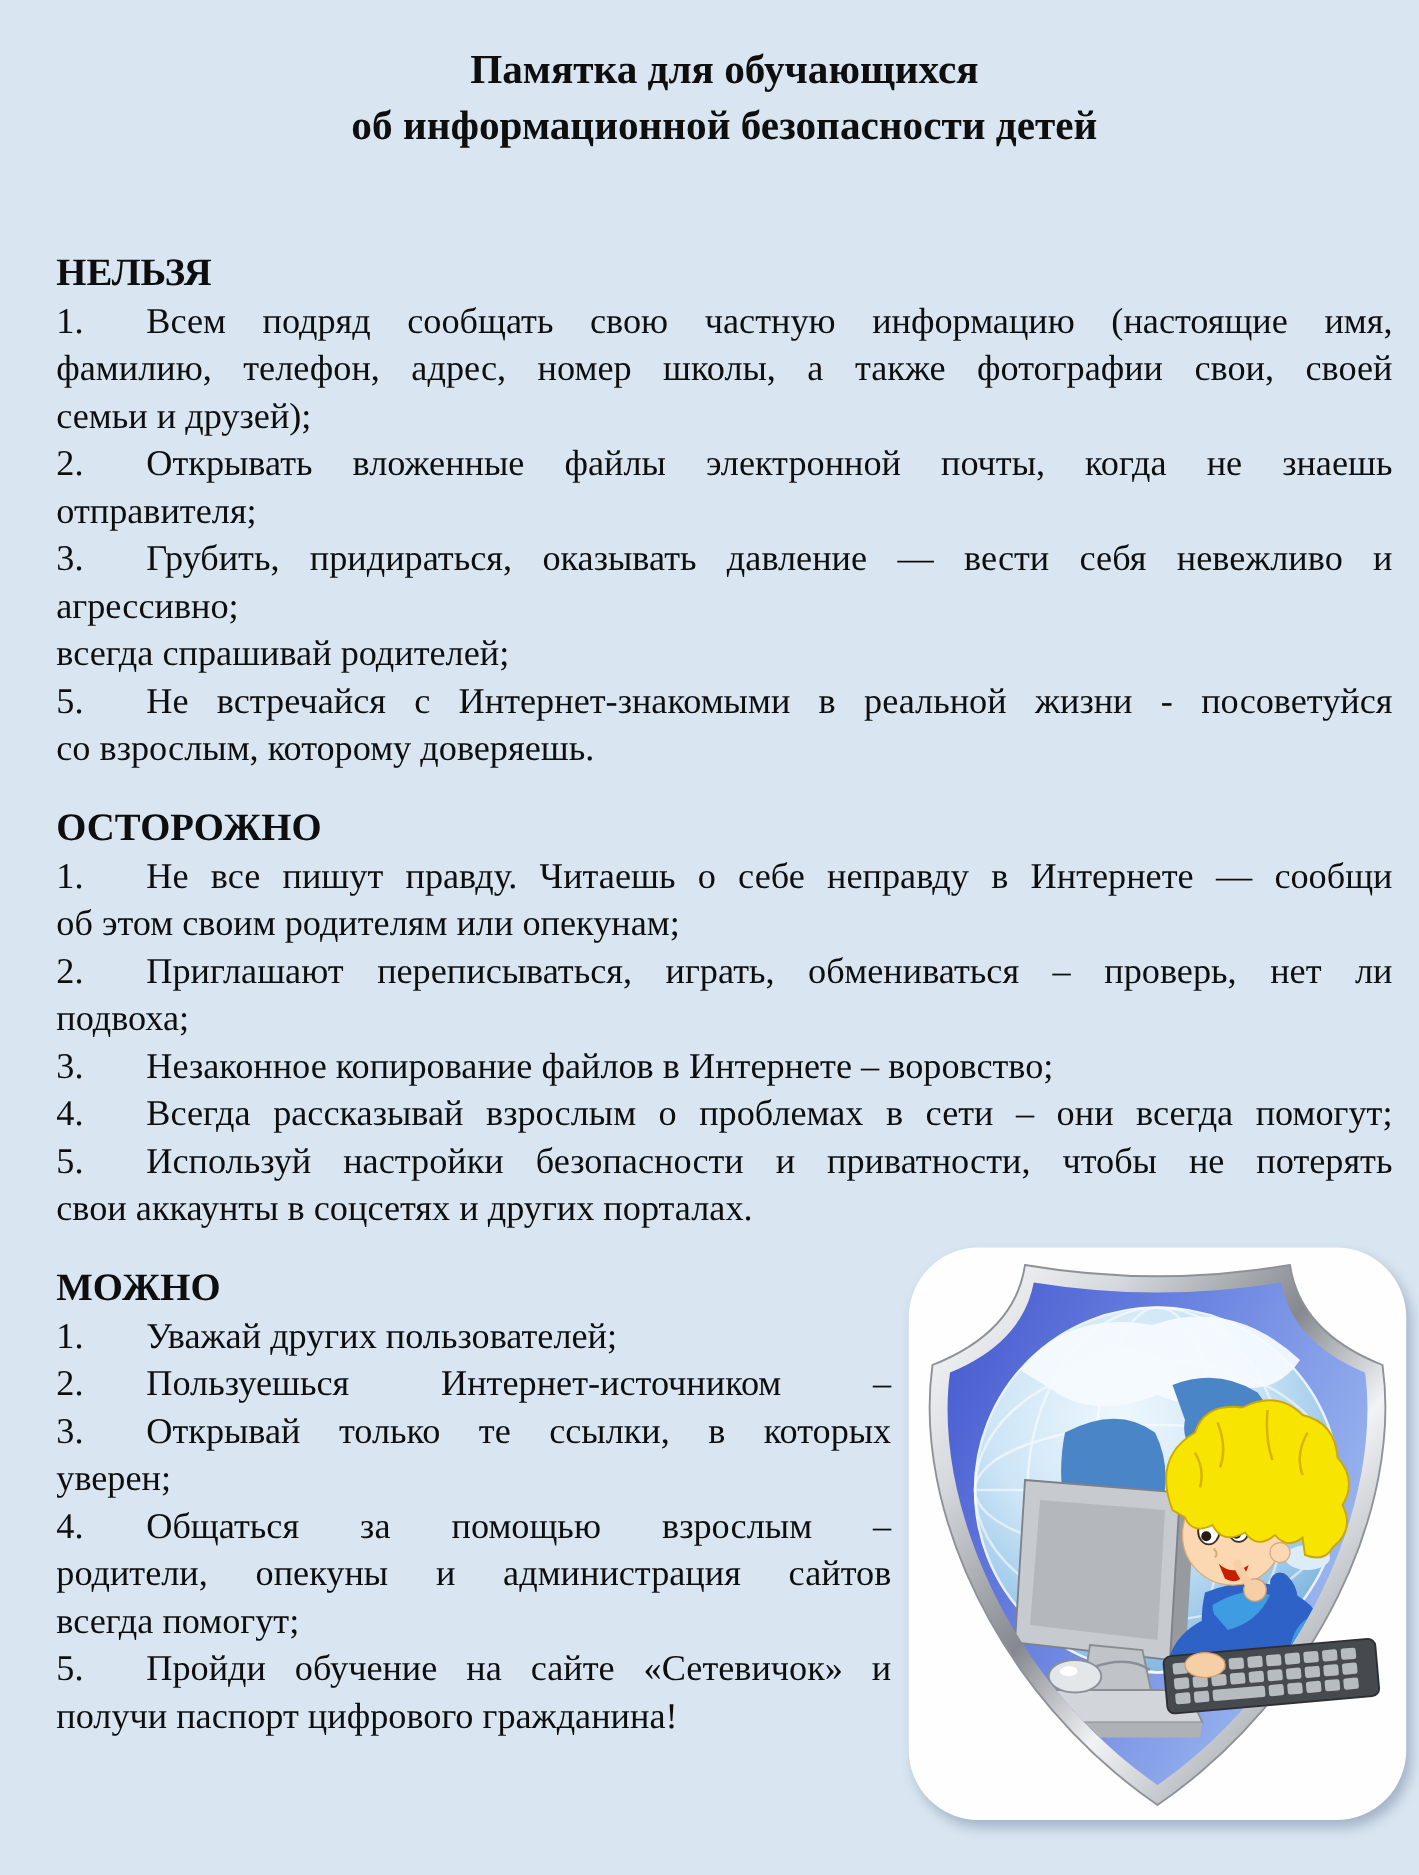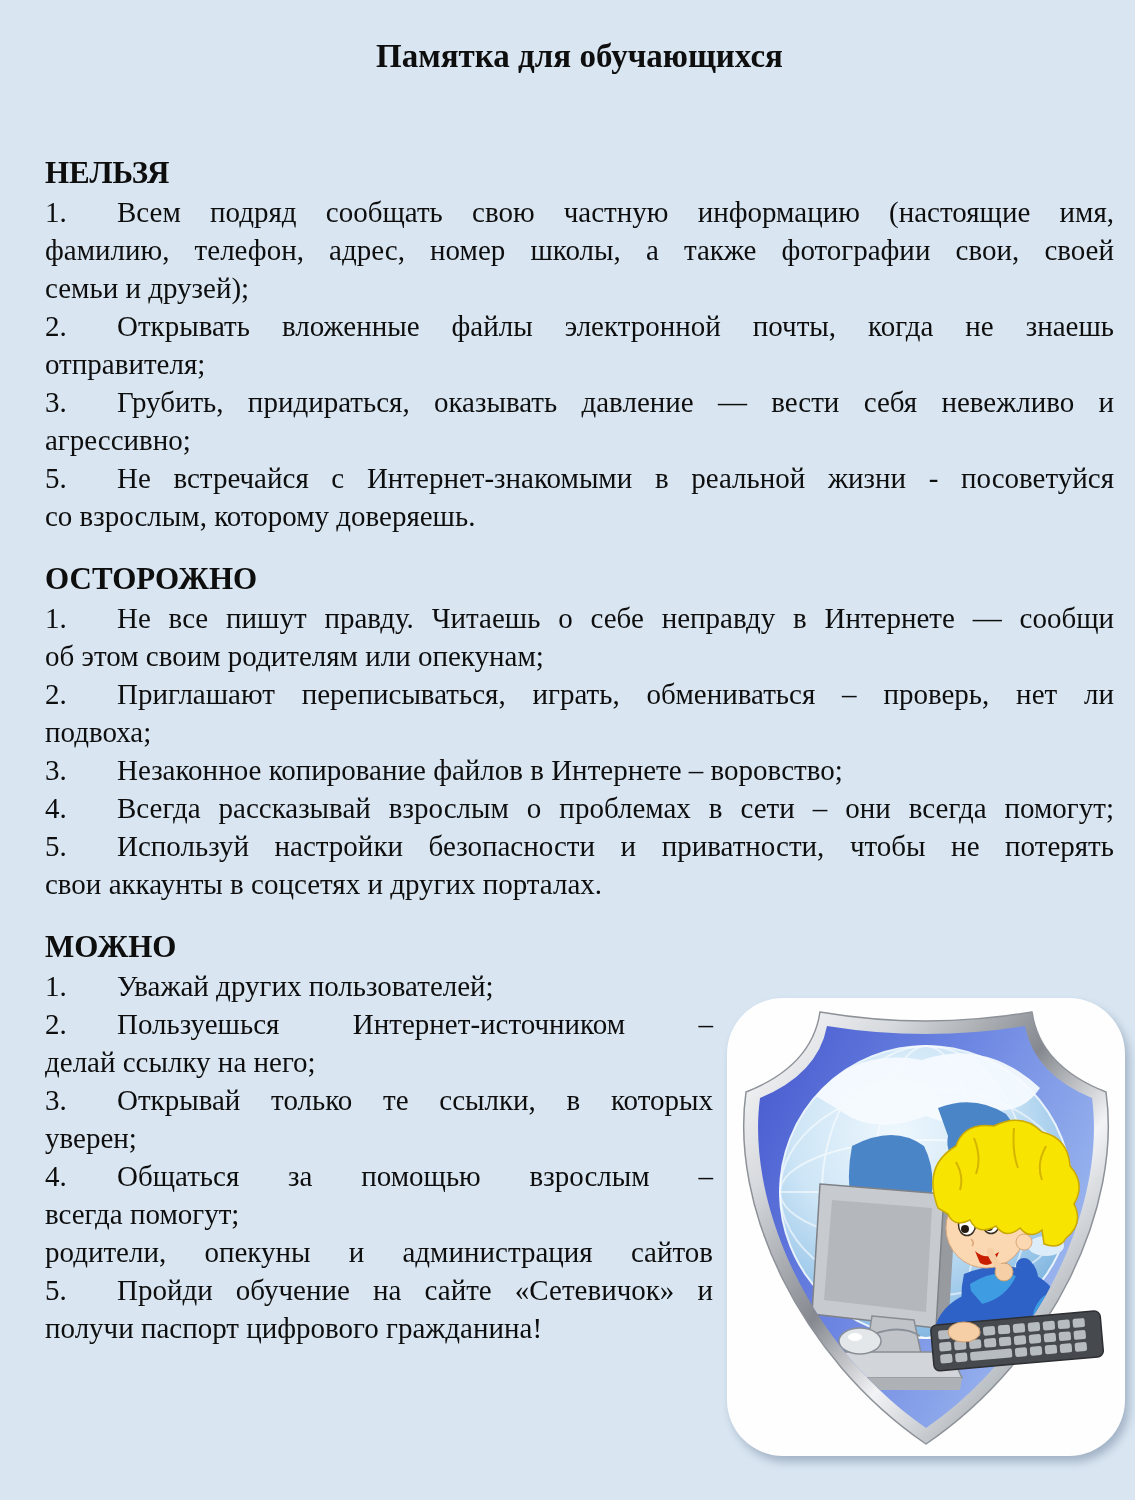--- a/index.html
+++ b/index.html
@@ -32,38 +32,40 @@
   .illus svg { filter:drop-shadow(4px 6px 5px rgba(96,115,145,.45)); }
 </style>
 </head>
 <body>
 
 <div class="page">
   <div class="content">
 
     <header class="title">
       <div>Памятка для обучающихся</div>
+      <div>об информационной безопасности детей</div>
     </header>
 
     <section class="sec">
       <h2 class="sec-h first">НЕЛЬЗЯ</h2>
       <div class="item">
         <div class="ln j"><span class="num">1.</span><span>Всем подряд сообщать свою частную информацию (настоящие имя,</span></div>
         <div class="ln j">фамилию, телефон, адрес, номер школы, а также фотографии свои, своей</div>
         <div class="ln e">семьи и друзей);</div>
       </div>
       <div class="item">
         <div class="ln j"><span class="num">2.</span><span>Открывать вложенные файлы электронной почты, когда не знаешь</span></div>
         <div class="ln e">отправителя;</div>
       </div>
       <div class="item">
         <div class="ln j"><span class="num">3.</span><span>Грубить, придираться, оказывать давление — вести себя невежливо и</span></div>
         <div class="ln e">агрессивно;</div>
       </div>
       <div class="item">
+        <div class="ln e">всегда спрашивай родителей;</div>
       </div>
       <div class="item">
         <div class="ln j"><span class="num">5.</span><span>Не встречайся с Интернет-знакомыми в реальной жизни - посоветуйся</span></div>
         <div class="ln e">со взрослым, которому доверяешь.</div>
       </div>
     </section>
 
     <section class="sec">
       <h2 class="sec-h">ОСТОРОЖНО</h2>
       <div class="item">
@@ -86,30 +88,29 @@
       </div>
     </section>
 
     <section class="sec narrow">
       <h2 class="sec-h">МОЖНО</h2>
       <div class="item">
         <div class="ln e"><span class="num">1.</span><span>Уважай других пользователей;</span></div>
       </div>
       <div class="item">
         <div class="ln j"><span class="num">2.</span><span>Пользуешься Интернет-источником –</span></div>
-        <div class="ln e">делай ссылку на него;</div>
       </div>
       <div class="item">
         <div class="ln j"><span class="num">3.</span><span>Открывай только те ссылки, в которых</span></div>
         <div class="ln e">уверен;</div>
       </div>
       <div class="item">
         <div class="ln j"><span class="num">4.</span><span>Общаться за помощью взрослым –</span></div>
+        <div class="ln j">родители, опекуны и администрация сайтов</div>
         <div class="ln e">всегда помогут;</div>
-        <div class="ln j">родители, опекуны и администрация сайтов</div>
       </div>
       <div class="item">
         <div class="ln j"><span class="num">5.</span><span>Пройди обучение на сайте «Сетевичок» и</span></div>
         <div class="ln e">получи паспорт цифрового гражданина!</div>
       </div>
     </section>
   </div>
 
   <div class="illus">
     <svg width="408" height="468" viewBox="0 0 408 468" xmlns="http://www.w3.org/2000/svg">

